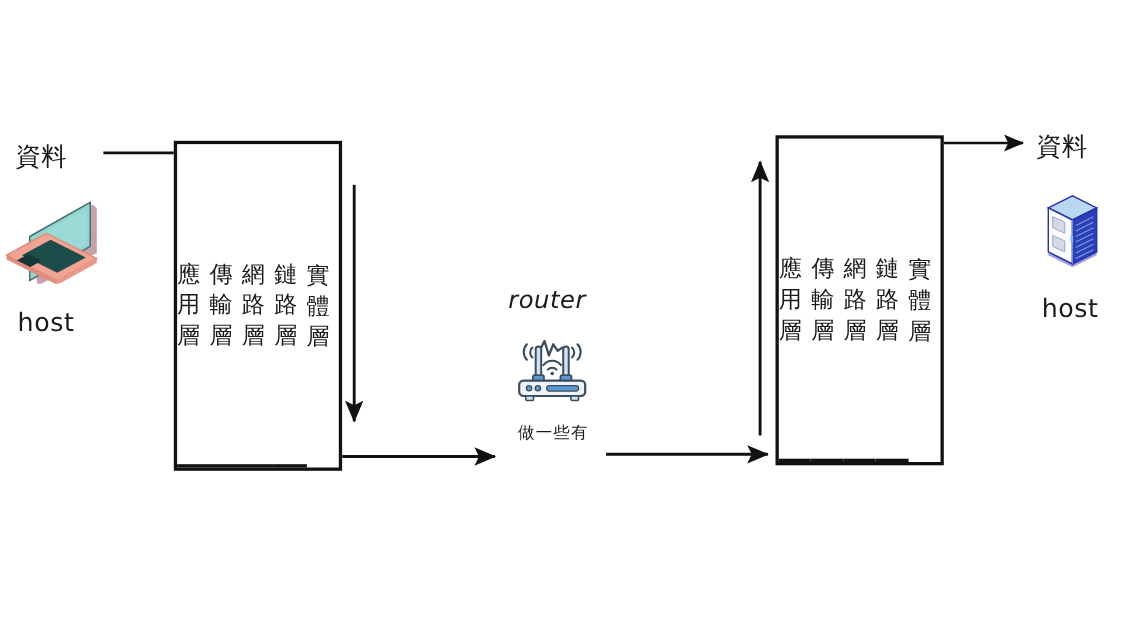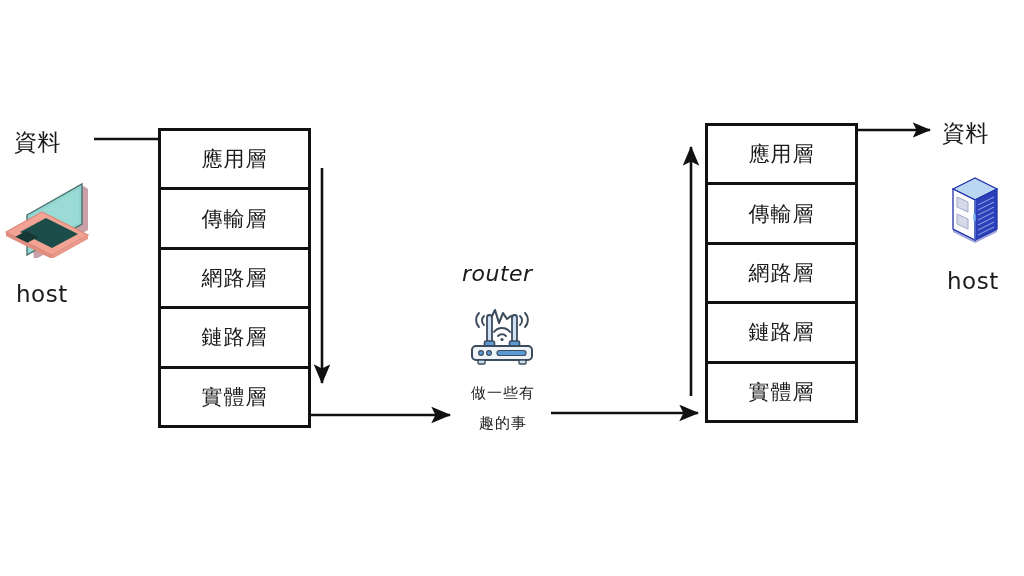--- a/index.html
+++ b/index.html
@@ -19,21 +19,21 @@
     overflow: hidden;
   }
 
   
   .stack {
     position: absolute;
     border: 3px solid #111111;
     box-sizing: border-box;
     background: #ffffff;
     display: flex;
-    flex-direction: column;
+    flex-direction: row;
   }
   .layer {
     flex: 1 1 0;
     display: flex;
     align-items: center;
     justify-content: center;
     border-bottom: 3px solid #111111;
     box-sizing: border-box;
     font-size: 21px;
     color: #1a1a1a;
@@ -164,21 +164,20 @@
 
       <rect x="31" y="46.5" width="29" height="5" rx="2.5" fill="#5b9bd5" stroke="#3d4c5c" stroke-width="1.2"></rect>
 
       <rect x="12" y="56" width="7" height="4" rx="1" fill="#cfe2f5" stroke="#3d4c5c" stroke-width="1.4"></rect>
       <rect x="53" y="56" width="7" height="4" rx="1" fill="#cfe2f5" stroke="#3d4c5c" stroke-width="1.4"></rect>
     </svg>
   </div>
 
   <div class="label-multi" style="left:440px; top:378px; width:126px;">
     <div>做一些有</div>
-    <div>趣的事</div>
   </div>
 
   <div class="stack" style="left:705px; top:123px; width:153px; height:300px;">
     <div class="layer">應用層</div>
     <div class="layer">傳輸層</div>
     <div class="layer">網路層</div>
     <div class="layer">鏈路層</div>
     <div class="layer">實體層</div>
   </div>
 

